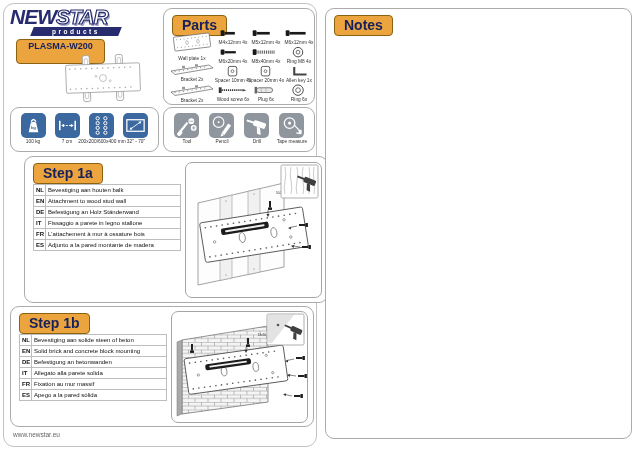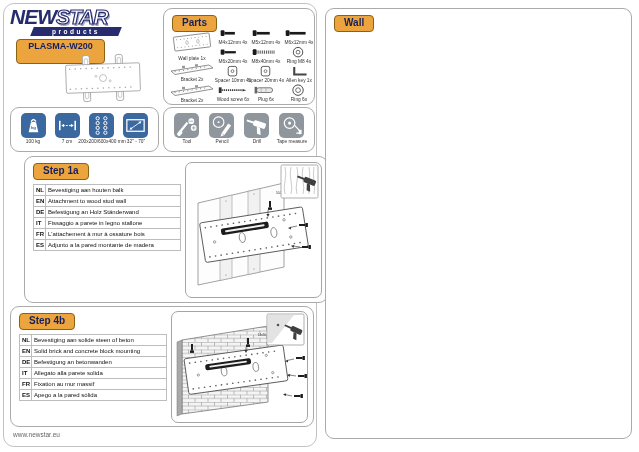--- a/index.html
+++ b/index.html
@@ -1,20 +1,20 @@
 <!DOCTYPE html>
 <html><head>
 <meta charset="utf-8">
 <style>
   *{margin:0;padding:0;box-sizing:border-box;}
   html,body{width:639px;height:452px;}
   body{position:relative;background:#fff;font-family:"Liberation Sans",sans-serif;overflow:hidden;}
   .box{position:absolute;background:#fff;border:1px solid #ababab;border-radius:9px;}
   .badge{display:inline-block;background:#eba43e;border:1px solid #8a6312;border-radius:4px;
-         color:#16215c;font-weight:bold;font-size:10px;line-height:1.15;padding:1px 9px 2px;}
+         color:#16215c;font-weight:bold;font-size:14px;line-height:1.15;padding:1px 9px 2px;}
   .badge-pos{position:absolute;left:8px;top:6px;}
   
   #leftOuter{left:3px;top:3px;width:314px;height:444px;border-radius:11px;border-color:#c2c2c2;}
   
   #logo{position:absolute;left:10px;top:5px;width:116px;height:33px;}
   .logo-main{position:absolute;left:0;top:0;font-style:italic;font-weight:bold;font-size:21px;
              letter-spacing:-1px;color:#272c6e;white-space:nowrap;}
   .logo-star{color:#fff;-webkit-text-stroke:1.2px #272c6e;text-shadow:1.5px 1.5px 0 #a6aacb;}
   .logo-bar{position:absolute;left:22px;top:22px;width:88px;height:9px;background:#272c6e;transform:skewX(-22deg);}
   .logo-bar span{display:block;transform:skewX(22deg);color:#fff;font-size:6.5px;font-weight:bold;
@@ -431,21 +431,21 @@
           <path d="M128,4 q-1.2,7 0,14 t0,13"></path>
       </g>
       <g style="color:#3f3f3f">
         <use href="#drill" transform="translate(118,16) rotate(22) scale(0.95)"></use>
       </g>
     </svg>
   </div>
 </div>
 
 <div id="step1b" class="box">
-  <span class="badge badge-pos">Step 4b</span>
+  <span class="badge badge-pos">Step 1b</span>
   <table class="step-table">
     <tbody>
         <tr>
           <td class="lc">NL</td>
           <td>Bevestiging aan solide steen of beton</td>
         </tr>
     <tr>
           <td class="lc">EN</td>
           <td>Solid brick and concrete block mounting</td>
         </tr>
@@ -503,14 +503,14 @@
       <g style="color:#3f3f3f">
         <use href="#drill" transform="translate(119,16) rotate(24) scale(0.9)"></use>
       </g>
     </svg>
   </div>
 </div>
 
 <div id="footerUrl">www.newstar.eu</div>
 
 <div id="notesBox" class="box">
-  <span class="badge badge-pos">Wall</span>
+  <span class="badge badge-pos">Notes</span>
 </div>
 
 </body></html>

